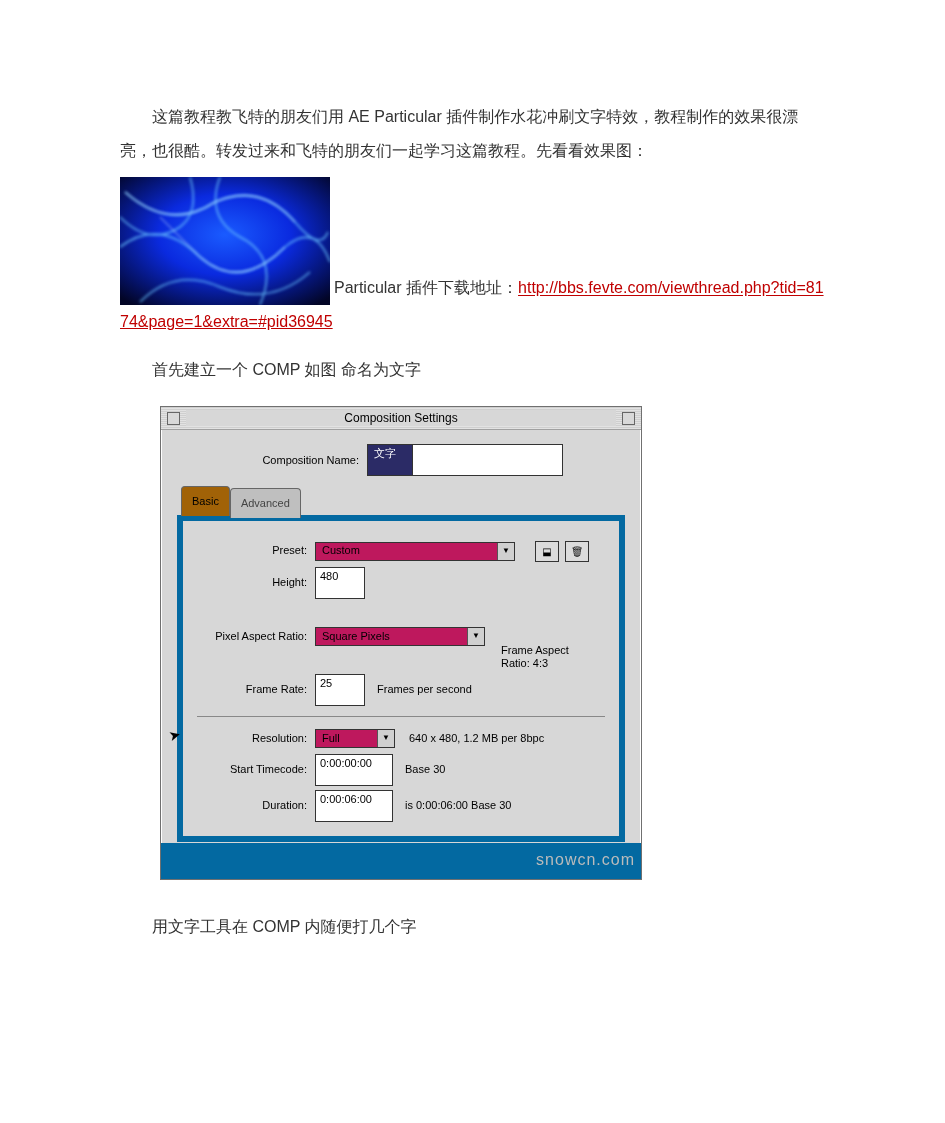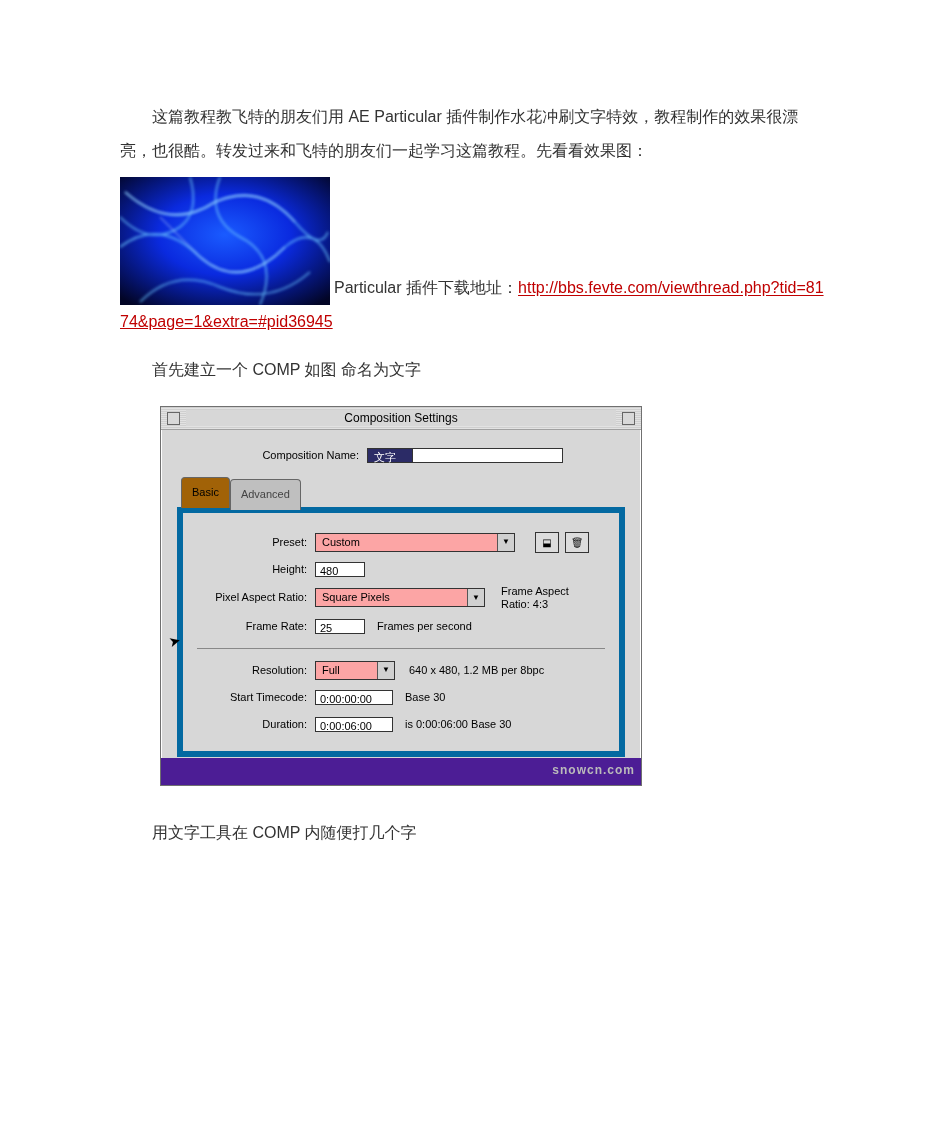--- a/index.html
+++ b/index.html
@@ -76,29 +76,29 @@
     padding: 0 6px;
     height: 16px; line-height:16px;
     margin: 0 auto;
   }
   .dlg-body { padding: 10px 16px 0 16px; }
   .row { display:flex; align-items:center; margin:4px 0; }
   .lbl { text-align:right; margin-right:8px; }
   .input {
     background:#fff;
     border:1px solid #333;
-    height:15px; line-height:17px;
+    height:32px; line-height:17px;
     padding:0 4px;
     font-size:11px;
     box-sizing: border-box;
   }
   .sel-input { background: #2b2b66; color:#fff; padding:0 6px;}
   .combo {
     display:flex; align-items:center;
-    background:#fca5a5; border:1px solid #333; height:19px;
+    background:#be185d; border:1px solid #333; height:19px;
     box-sizing:border-box;
   }
   .combo .ctxt { flex:1; padding:0 6px; font-size:11px; }
   .combo .cbtn {
     width:16px; height:17px;
     border-left:1px solid #555;
     background:#d0d0d0;
     display:flex; align-items:center; justify-content:center;
     font-size:8px;
   }
@@ -139,23 +139,23 @@
     border:1px solid #333;
     background:#e0e0e0;
     font-size:12px;
     display:flex; align-items:center; justify-content:center;
   }
   .btn-row {
     display:flex; justify-content:flex-end; gap:20px;
     padding:12px 18px 12px 0;
   }
   .watermark {
-    text-align:right; font-size:12px; letter-spacing:1px;
+    text-align:right; font-size:16px; letter-spacing:1px;
     color:#999; padding:0 6px 2px 0;
-    background:#4c1d95; color:#bbb;font-weight:bold;
+    background:#0369a1; color:#bbb;
   }
   .cursor-arrow {
     position:absolute;
     left:8px;
     bottom:128px;
     font-size:14px; color:#000;
     transform: rotate(-15deg);
   }
 </style>
 </head>
@@ -242,21 +242,21 @@
               <span class="input" style="width:50px;">480</span>
             </div>
 
             <div class="row">
               <span class="lbl" style="width:110px;">Pixel Aspect Ratio:</span>
               <div class="combo" style="width:170px;">
                 <span class="ctxt">Square Pixels</span>
                 <span class="cbtn">▼</span>
               </div>
               <span style="width:16px"></span>
-              <span style="white-space:pre; line-height:1.2;">Frame Aspect
+              <span style="white-space:pre; line-height:1.2;margin-top:41px;">Frame Aspect
 Ratio: 4:3</span>
             </div>
 
             <div class="row">
               <span class="lbl" style="width:110px;">Frame Rate:</span>
               <span class="input" style="width:50px;">25</span>
               <span style="width:12px"></span>
               <span>Frames per second</span>
             </div>
 

